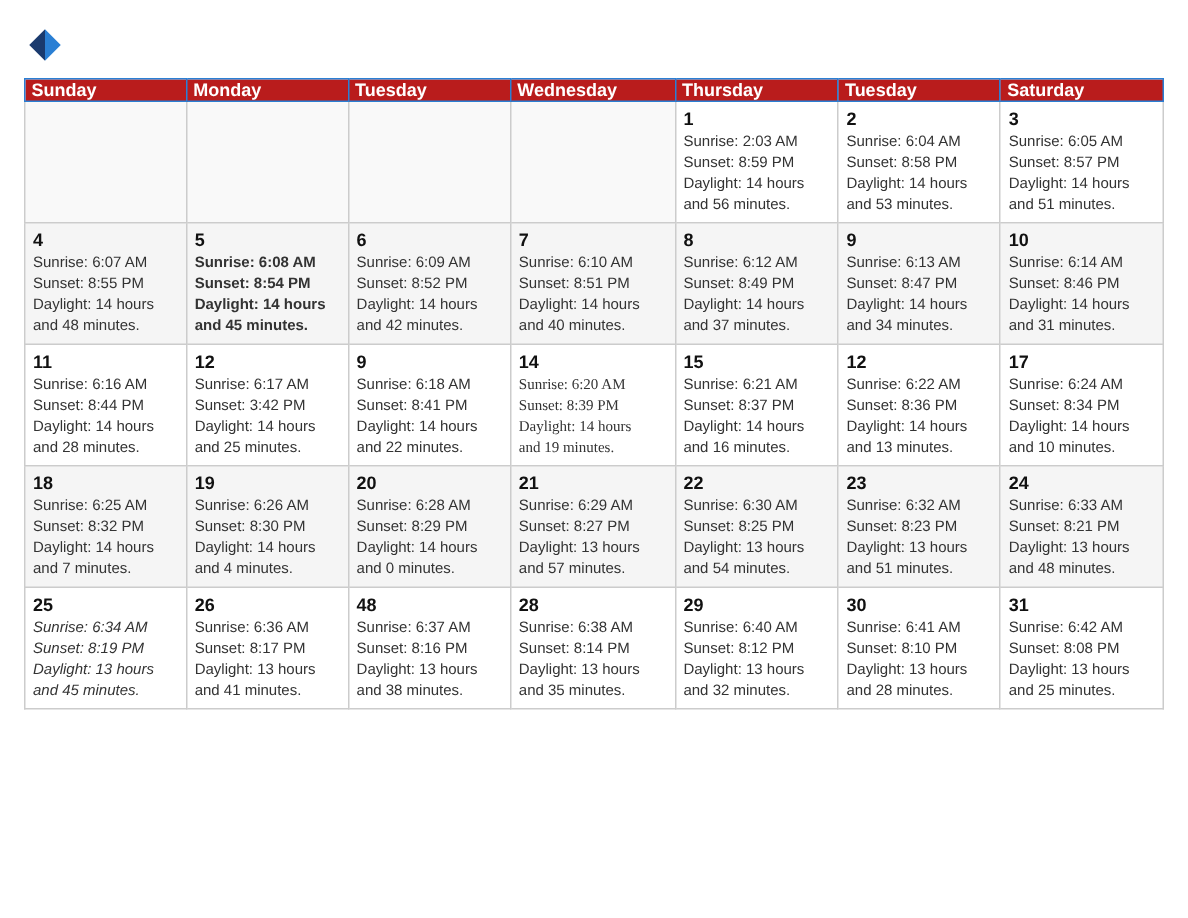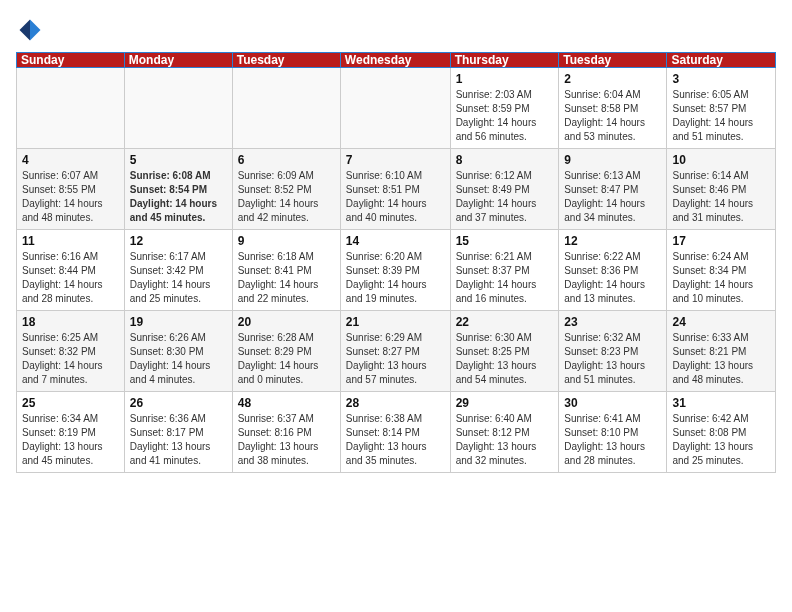--- a/index.html
+++ b/index.html
@@ -215,21 +215,21 @@
         </td>
         <td>
           <div class="day-num">9</div>
           <div class="day-info" style="white-space: pre-line;">Sunrise: 6:18 AM
 Sunset: 8:41 PM
 Daylight: 14 hours
 and 22 minutes.</div>
         </td>
         <td>
           <div class="day-num">14</div>
-          <div class="day-info" style="white-space: pre-line;">Sunrise: 6:20 AM
+          <div class="day-info" style="white-space: pre-line; font-family: Liberation Serif, serif;">Sunrise: 6:20 AM
 Sunset: 8:39 PM
 Daylight: 14 hours
 and 19 minutes.</div>
         </td>
         <td>
           <div class="day-num">15</div>
           <div class="day-info" style="white-space: pre-line;">Sunrise: 6:21 AM
 Sunset: 8:37 PM
 Daylight: 14 hours
 and 16 minutes.</div>
@@ -296,21 +296,21 @@
           <div class="day-num">24</div>
           <div class="day-info" style="white-space: pre-line;">Sunrise: 6:33 AM
 Sunset: 8:21 PM
 Daylight: 13 hours
 and 48 minutes.</div>
         </td>
       </tr>
       <tr>
         <td>
           <div class="day-num">25</div>
-          <div class="day-info" style="white-space: pre-line;">Sunrise: 6:34 AM
+          <div class="day-info" style="white-space: pre-line; font-style: italic;">Sunrise: 6:34 AM
 Sunset: 8:19 PM
 Daylight: 13 hours
 and 45 minutes.</div>
         </td>
         <td>
           <div class="day-num">26</div>
           <div class="day-info" style="white-space: pre-line;">Sunrise: 6:36 AM
 Sunset: 8:17 PM
 Daylight: 13 hours
 and 41 minutes.</div>

